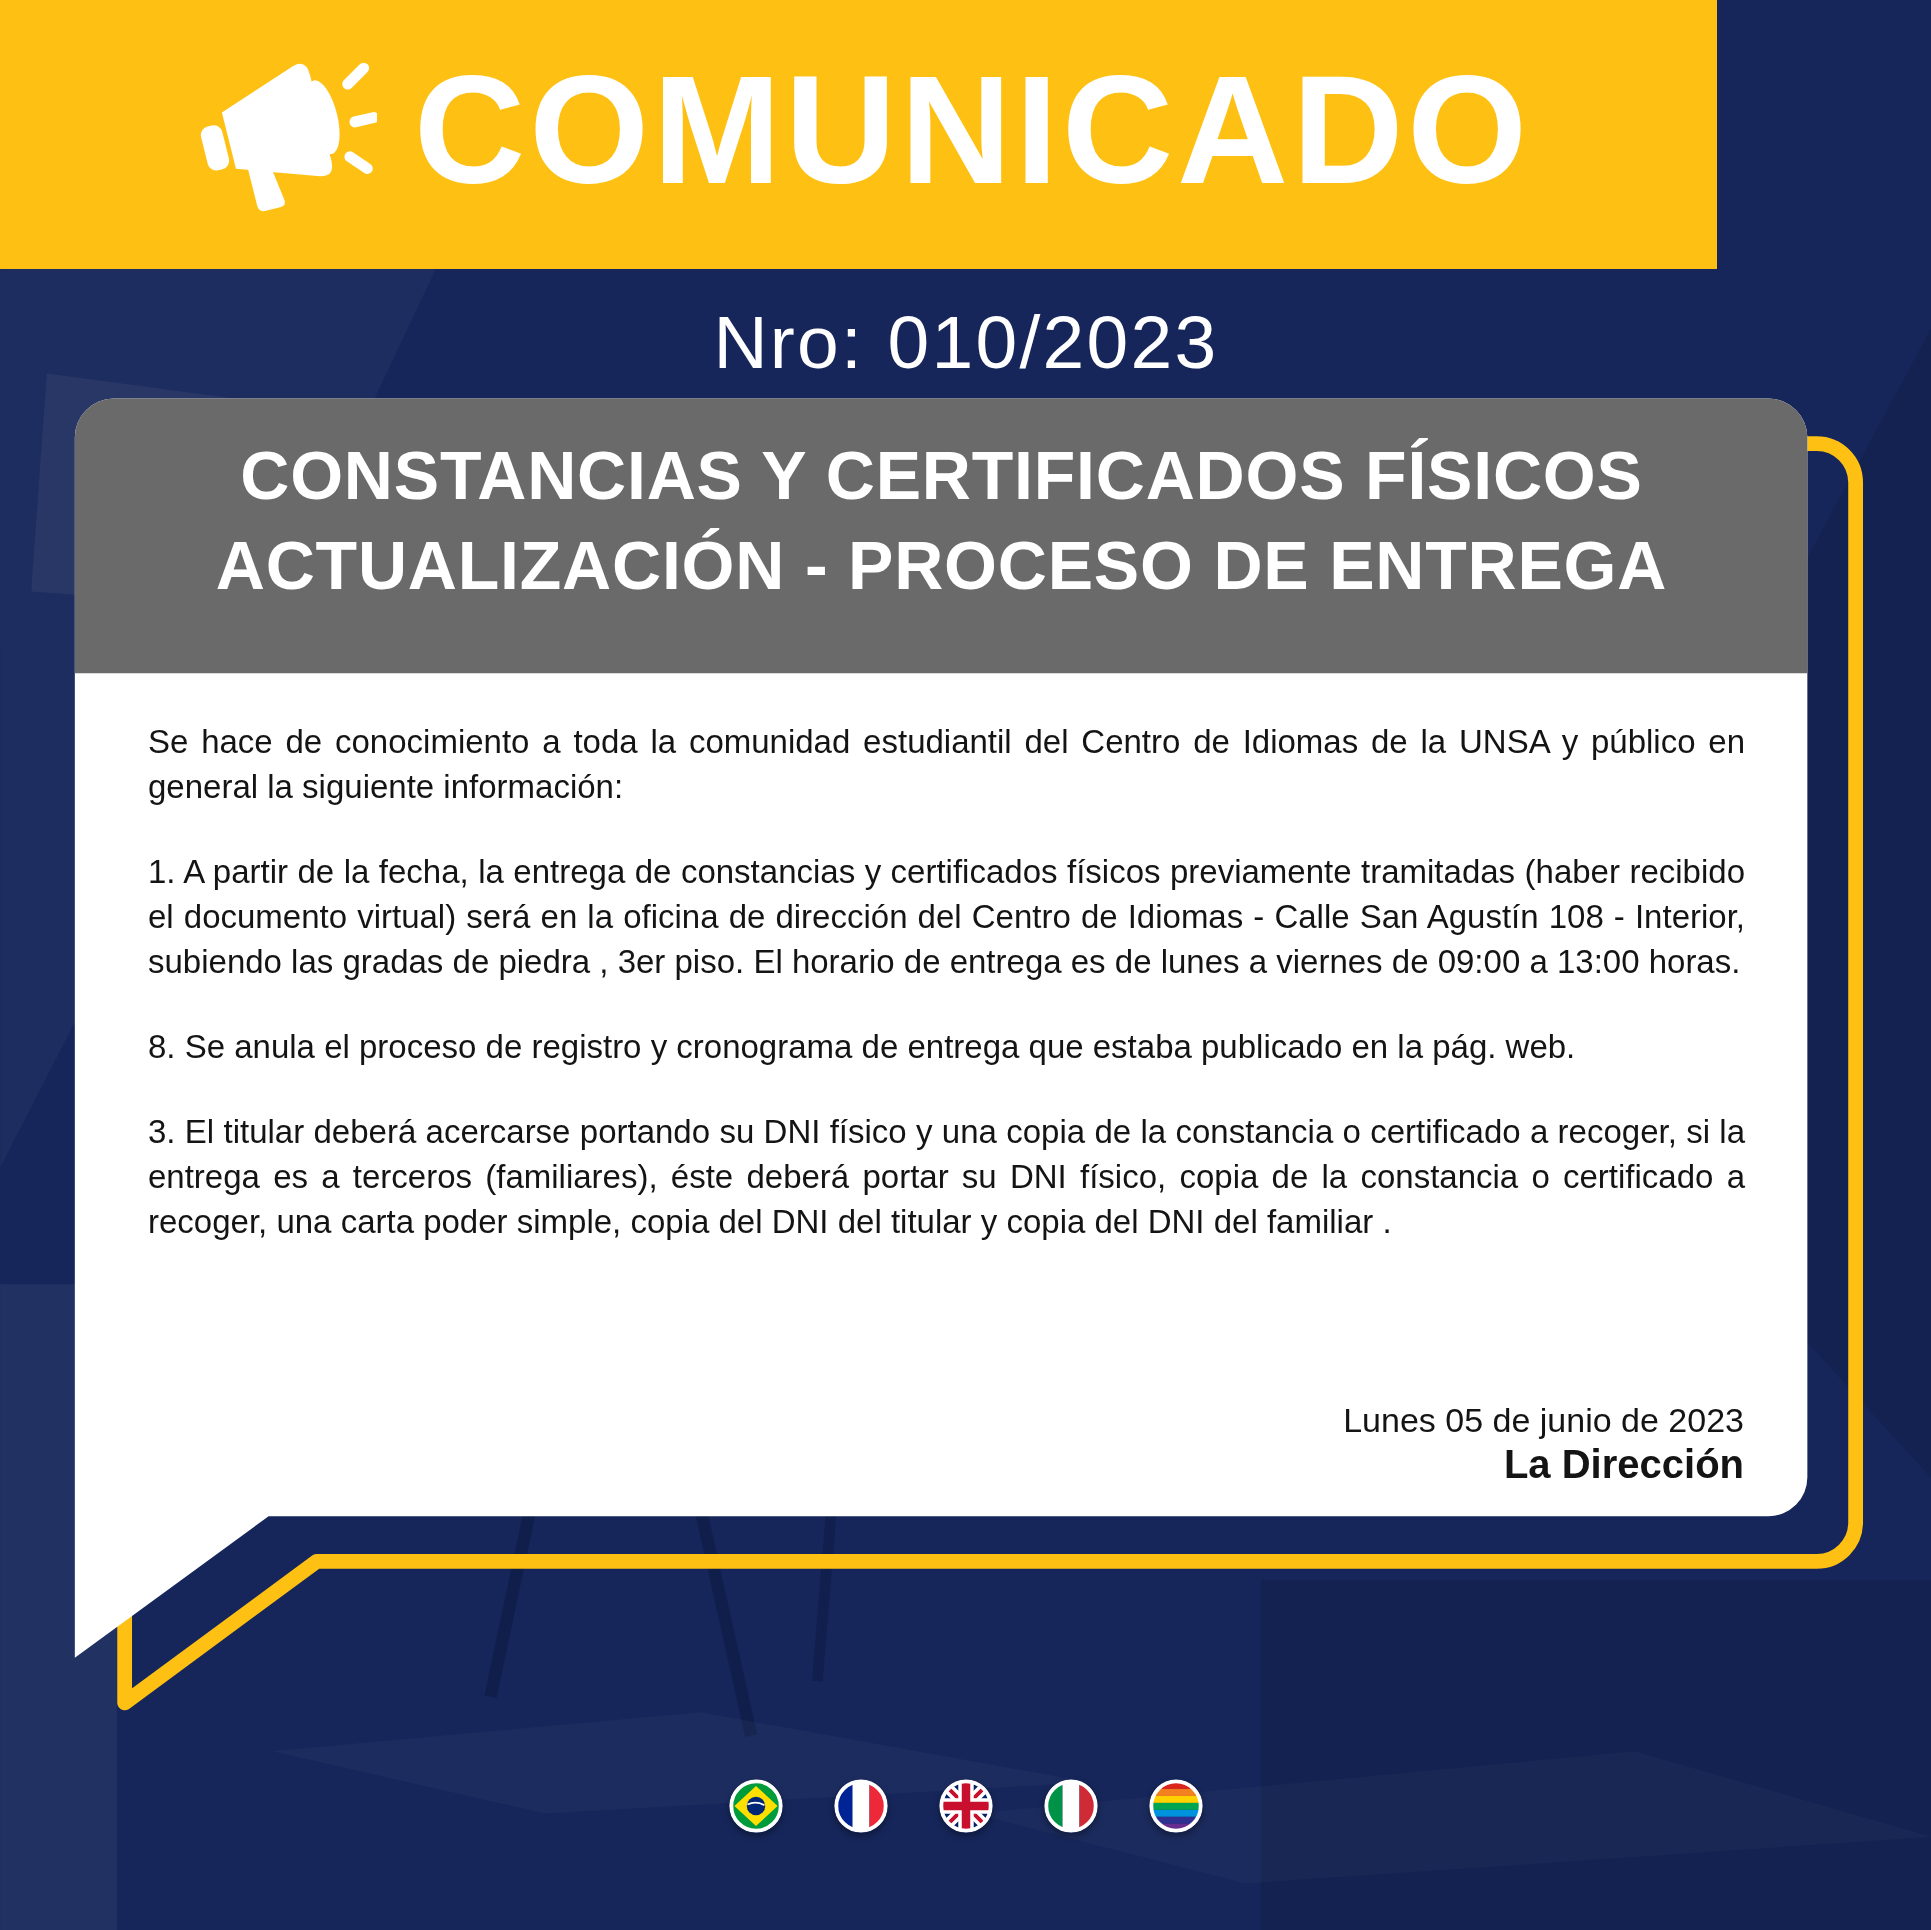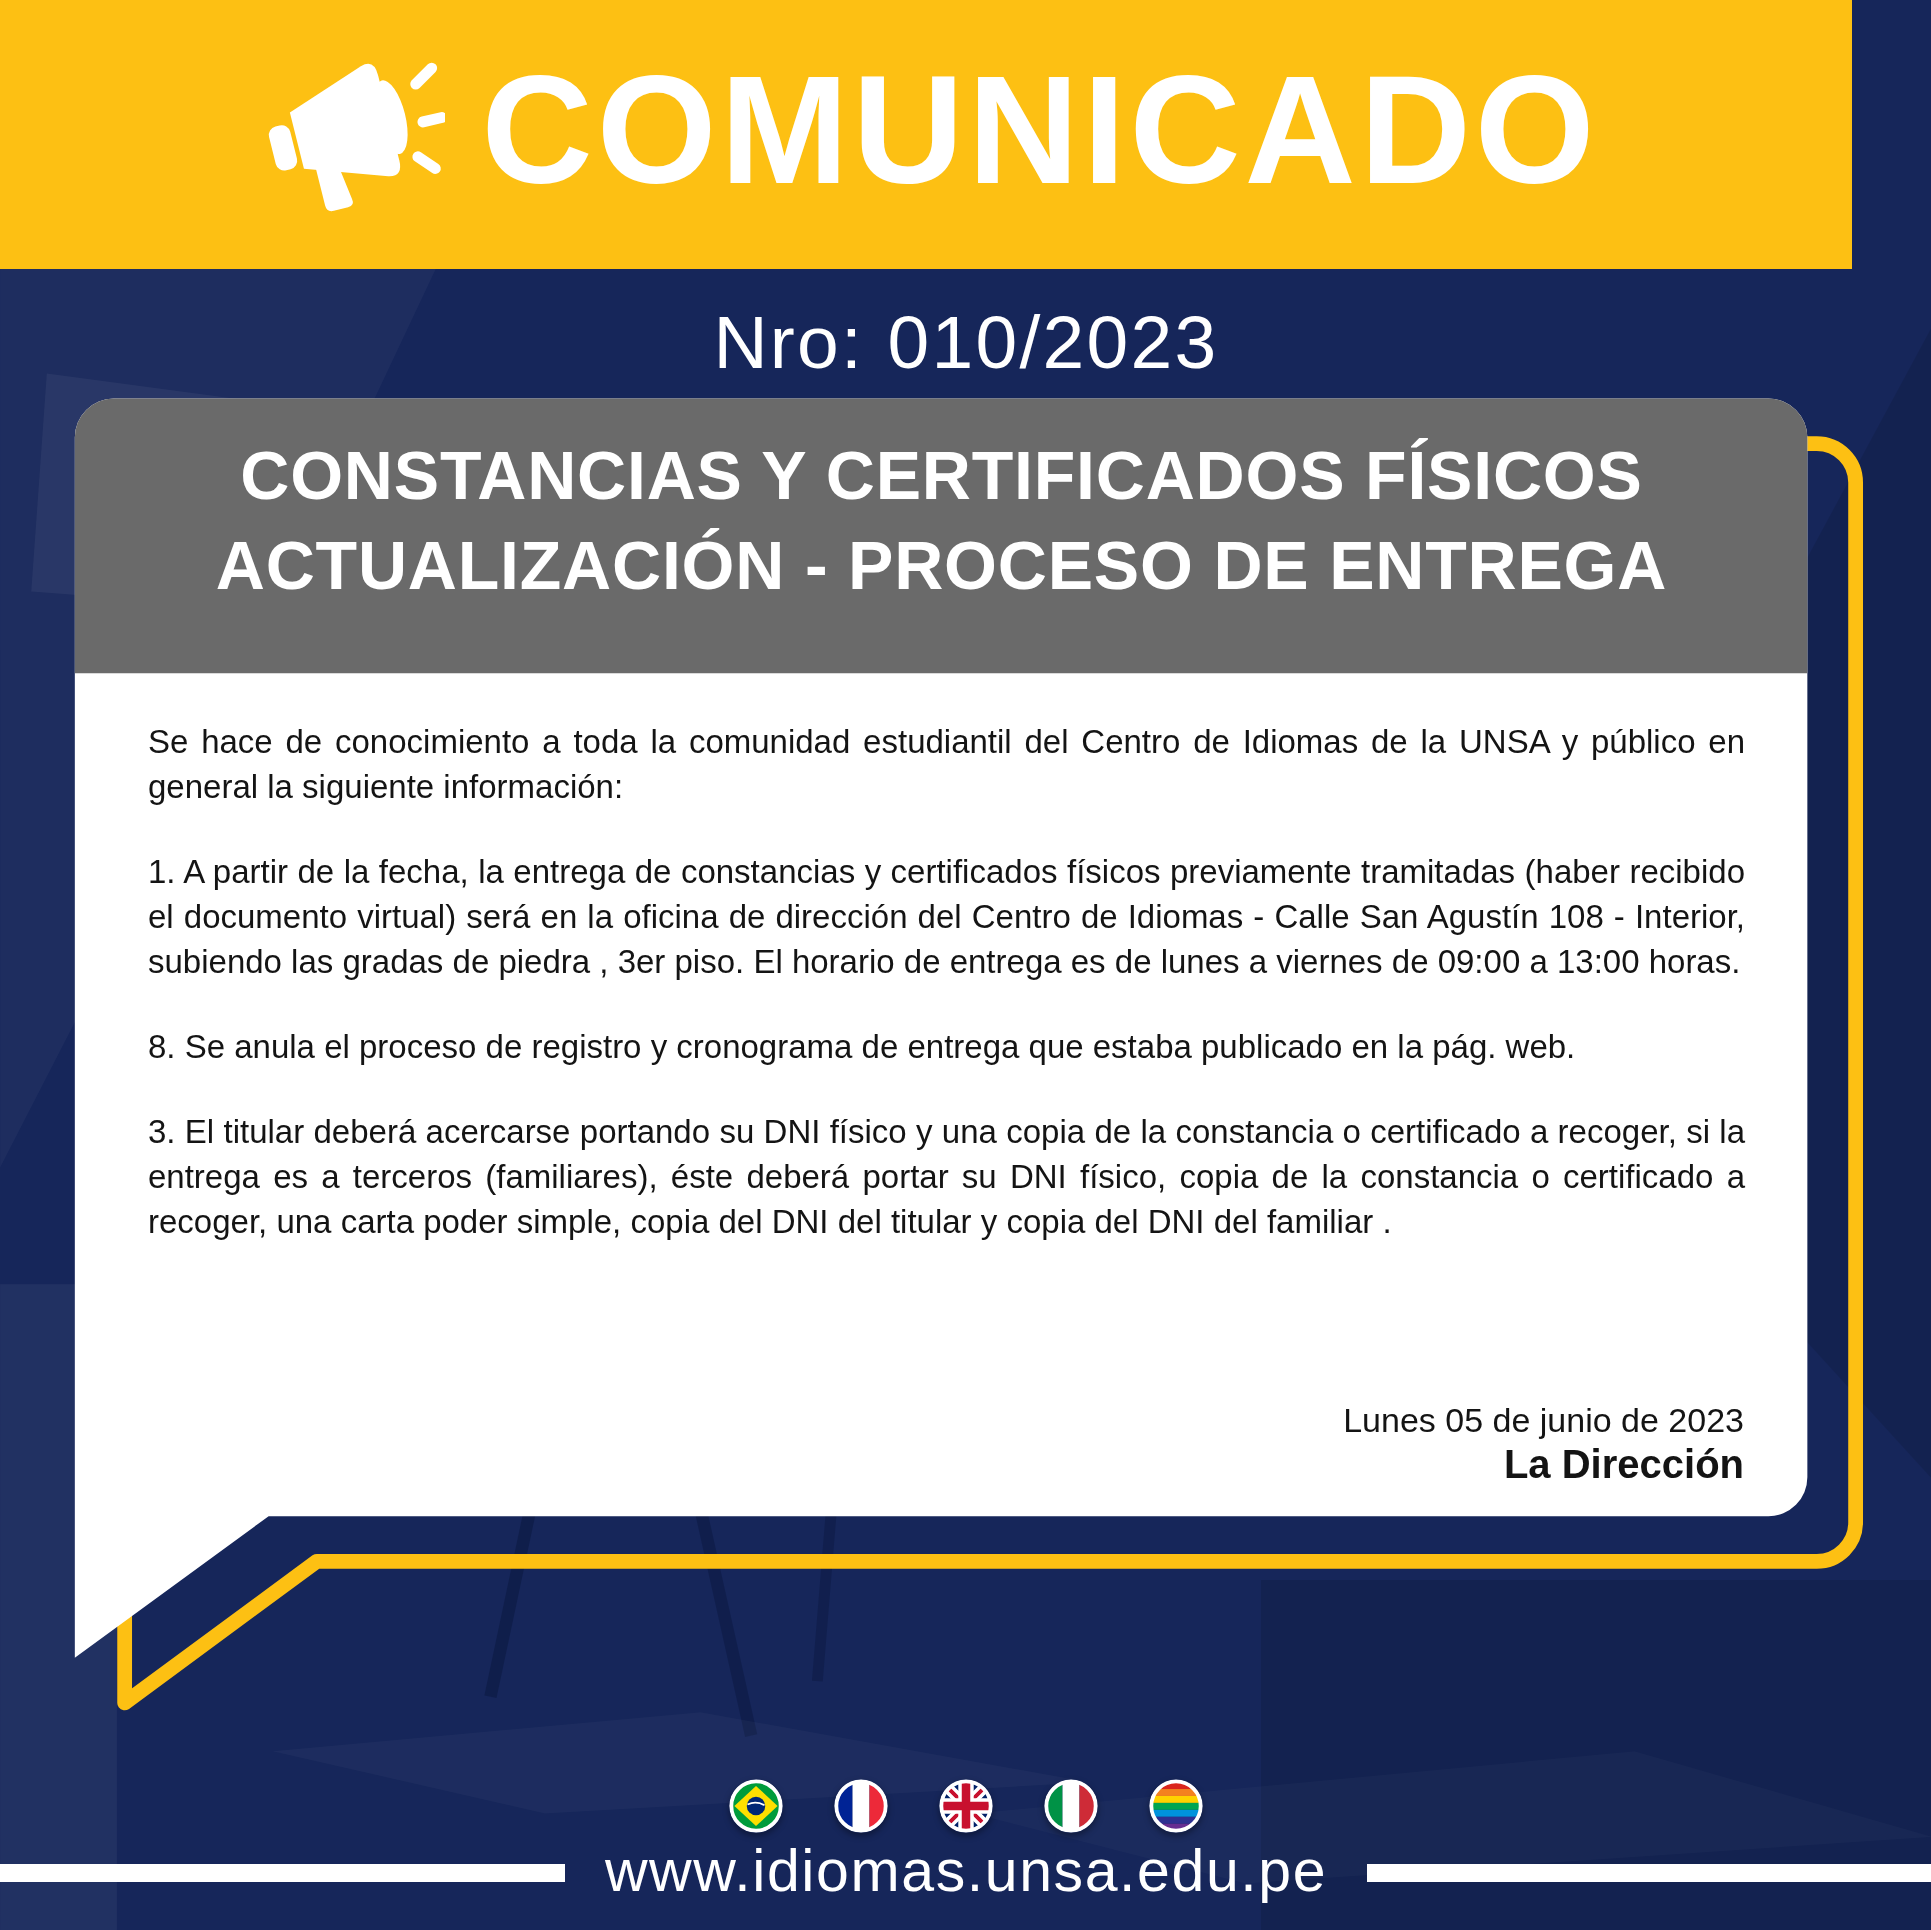--- a/index.html
+++ b/index.html
@@ -6,21 +6,21 @@
   *{box-sizing:border-box;}
   .stage{
     position:relative;
     width:1932px;height:1931px;
     overflow:hidden;
     background:var(--navy,#16265A);
     font-family:"Liberation Sans","DejaVu Sans",sans-serif;
   }
   
   .banner{
-    position:absolute;left:0;top:0;width:1852px;height:269px;
+    position:absolute;left:0;top:0;width:1717px;height:269px;
     background:var(--yellow,#FDC013);
     display:flex;align-items:center;justify-content:center;gap:37px;
   }
   .banner-title{
     color:#fff;font-weight:700;font-size:154px;letter-spacing:3.9px;
     line-height:1;transform:translateY(-4.7px);
   }
   .megaphone{width:191px;height:160px;flex:0 0 auto;}
   
   .nro{
@@ -196,20 +196,15 @@
         <rect y="22" width="70" height="9" fill="#FFD100"></rect>
         <rect y="31" width="70" height="9" fill="#00A551"></rect>
         <rect y="40" width="70" height="9" fill="#0093DD"></rect>
         <rect y="49" width="70" height="9" fill="#2E3192"></rect>
         <rect y="58" width="70" height="10" fill="#662D91"></rect>
       </g>
       <circle cx="35" cy="35" r="32" fill="none" stroke="#fff" stroke-width="5"></circle>
     </svg>
   </div>
 
-  <div class="url-row">
-    <div class="url-bar"></div>
-    <div class="url-text">www.idiomas.unsa.edu.pe</div>
-    <div class="url-bar"></div>
-  </div>
 
 </div>
 
 
 </body></html>

